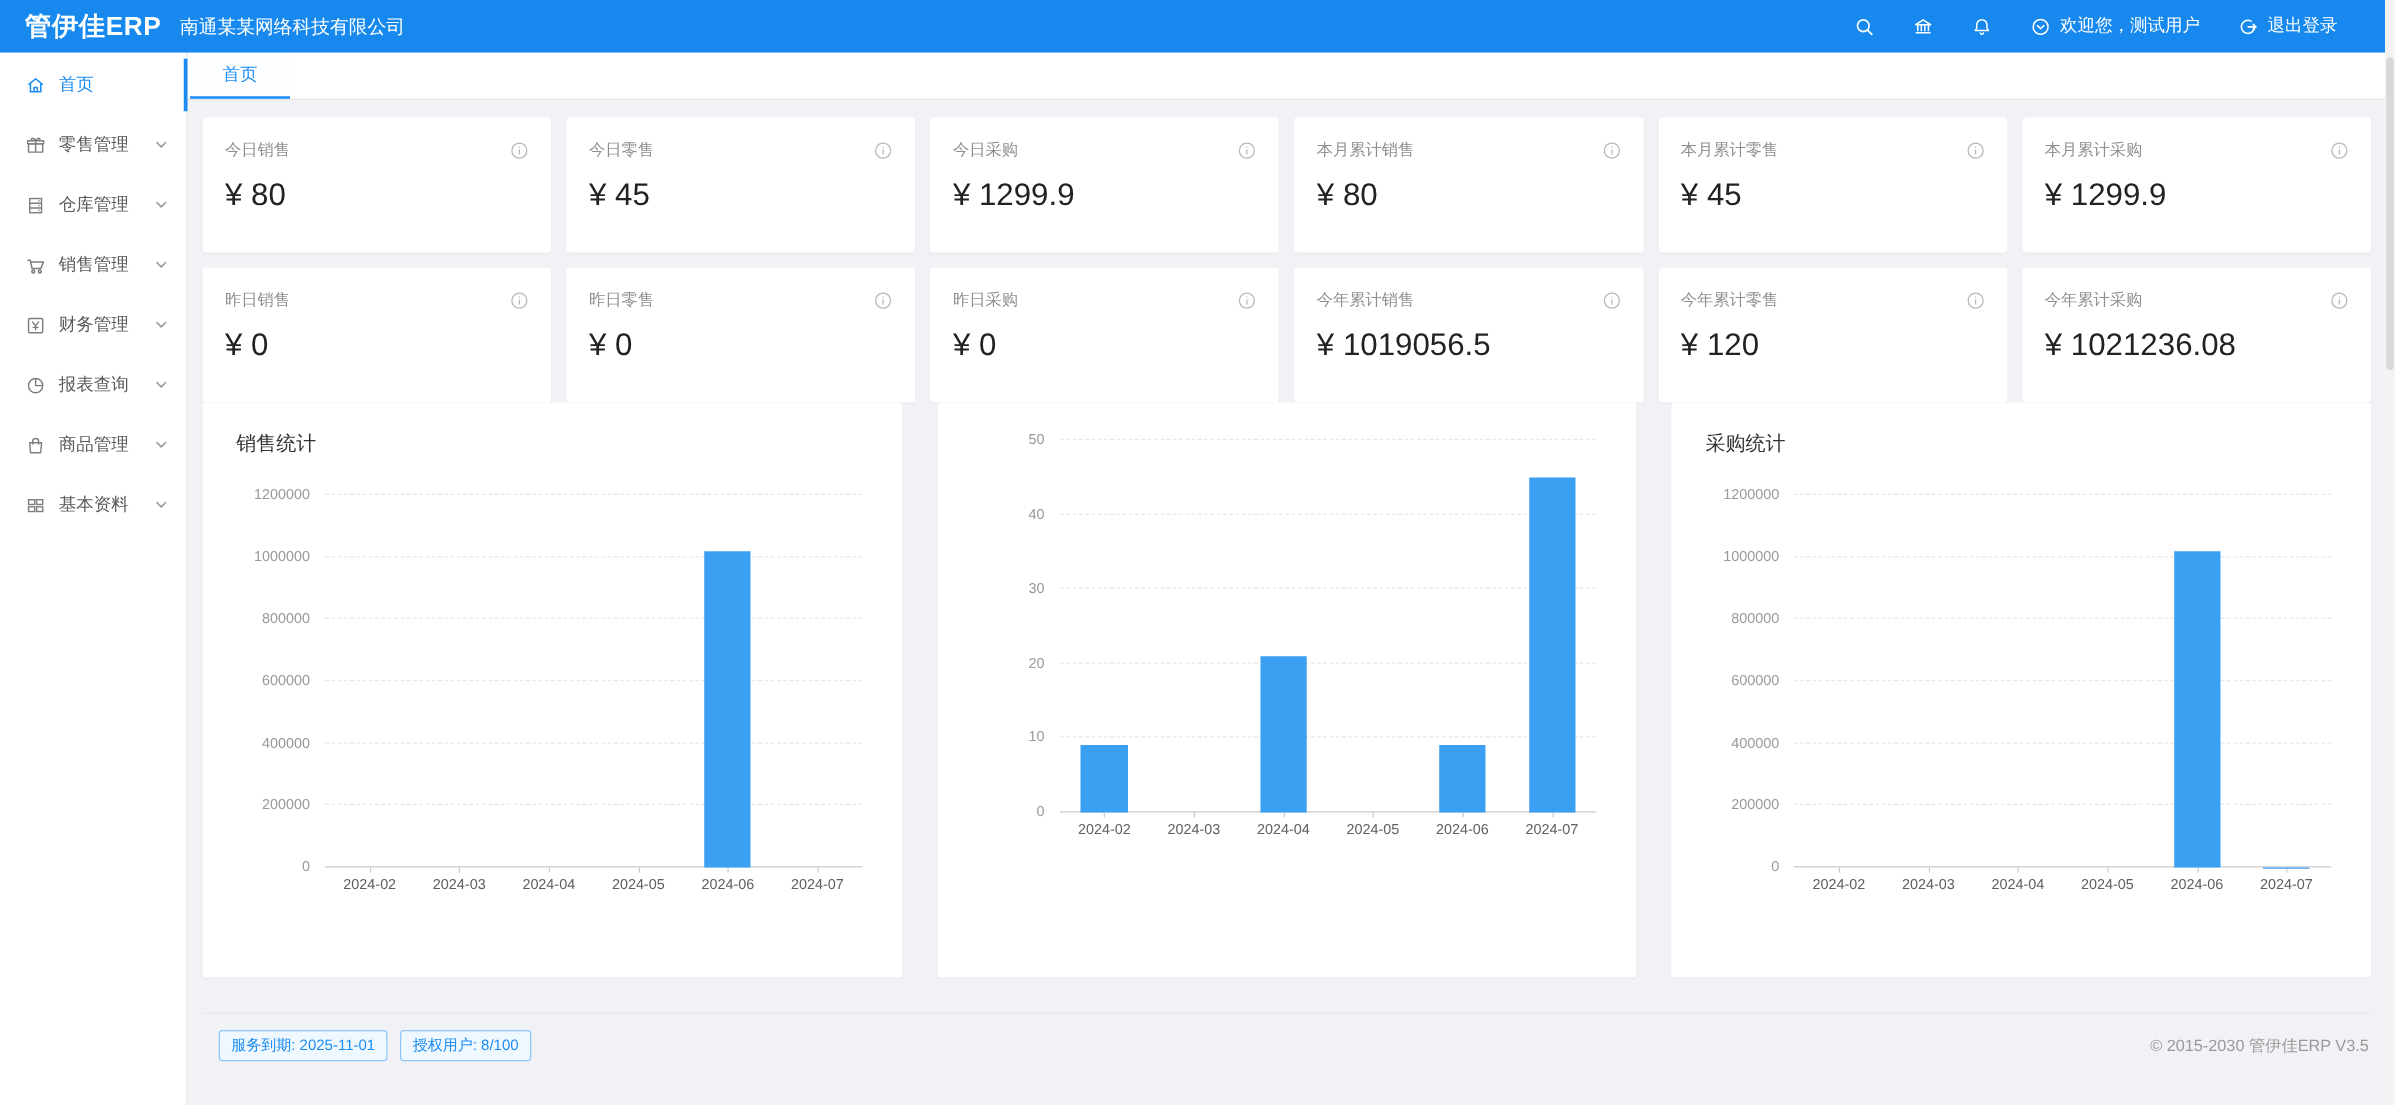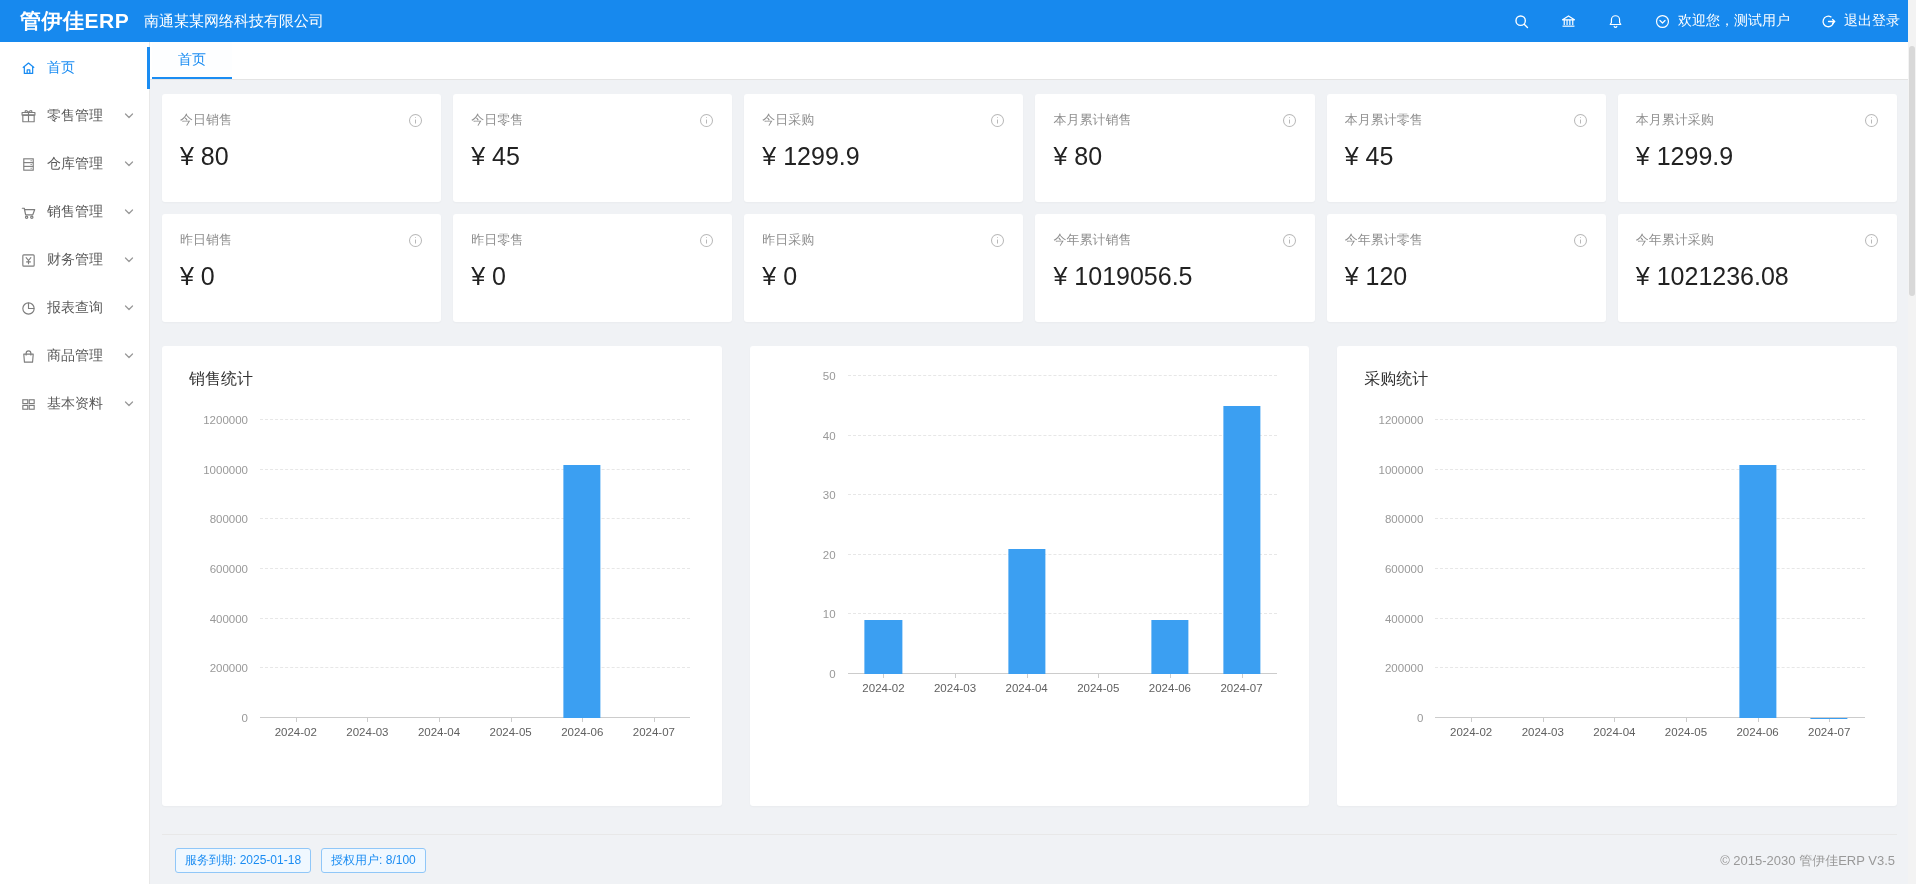--- a/index.html
+++ b/index.html
@@ -3,40 +3,40 @@
 <meta charset="utf-8">
 <style>
 :root{--accent:#1a8cf2;--topbar:#1789ee;--bar:#3b9ff2;--page:#f0f2f5;}
 *{margin:0;padding:0;box-sizing:border-box;}
 html,body{width:1916px;height:884px;overflow:hidden;}
 body{font-family:"Liberation Sans","DejaVu Sans",sans-serif;background:var(--page);position:relative;}
 svg{display:block;width:100%;height:100%;}
 .topbar{position:absolute;top:0;left:0;width:100%;height:42px;background:var(--topbar);display:flex;align-items:center;color:#fff;z-index:20;}
 .logo{font-size:21px;font-weight:bold;padding-left:20px;width:136px;letter-spacing:.5px;white-space:nowrap;}
 .company{font-size:15px;margin-left:8px;white-space:nowrap;}
-.top-right{margin-left:auto;display:flex;align-items:center;gap:30px;padding-right:16px;font-size:14px;}
+.top-right{margin-left:auto;display:flex;align-items:center;gap:30px;padding-right:46px;font-size:14px;}
 .top-icon{width:17px;height:17px;color:#fff;cursor:pointer;flex:none;}
 .top-group{display:flex;align-items:center;gap:7px;cursor:pointer;white-space:nowrap;}
 .sidebar{position:absolute;top:42px;left:0;bottom:0;width:150px;background:#fff;border-right:1px solid #e8e8e8;padding-top:2px;z-index:10;}
 .side-item{height:48px;display:flex;align-items:center;padding:0 14px 0 20px;color:#595959;font-size:14px;cursor:pointer;position:relative;}
 .side-item .s-icon{width:17px;height:17px;margin-right:10px;color:#7d7d7d;flex:none;}
 .side-item .chev{margin-left:auto;width:12px;height:12px;color:#9a9a9a;flex:none;}
 .side-item.active{color:var(--accent);}
 .side-item.active .s-icon{color:var(--accent);}
 .side-item.active::after{content:"";position:absolute;right:-1px;top:3px;bottom:3px;width:3px;background:var(--accent);}
 .main{position:absolute;left:150px;top:42px;right:0;bottom:0;display:flex;flex-direction:column;}
 .tabbar{height:38px;background:#fff;border-bottom:1px solid #e4e4e4;display:flex;align-items:stretch;padding-left:2px;flex:none;}
 .tab{display:flex;align-items:center;padding:0 26px;font-size:14px;color:var(--accent);border-bottom:2px solid var(--accent);cursor:pointer;background:#fdfeff;}
 .content{flex:1;padding:14px 19px 0 12px;}
 .stats{display:grid;grid-template-columns:repeat(6,1fr);gap:12px;}
 .stat-card{background:#fff;border-radius:3px;height:108px;padding:17px 18px 0;box-shadow:0 1px 2px rgba(0,0,0,.03);}
 .stat-head{display:flex;justify-content:space-between;align-items:center;font-size:13px;color:#8f8f8f;}
 .info-i{width:15px;height:15px;color:#b9b9b9;cursor:pointer;flex:none;}
 .stat-value{margin-top:13px;font-size:25px;color:#222;}
-.charts{margin-top:24px;display:grid;grid-template-columns:repeat(3,1fr);gap:28px;}
+.charts{margin-top:0;display:grid;grid-template-columns:repeat(3,1fr);gap:28px;}
 .chart-panel{background:#fff;border-radius:3px;height:460px;box-shadow:0 1px 2px rgba(0,0,0,.03);}
 .chart-title{padding:23px 0 0 27px;font-size:16px;color:#333;}
 .chart-box{position:relative;height:356px;margin:14px 26px 0 14px;}
 .ylabels{position:absolute;top:16px;bottom:42px;left:0;width:72px;}
 .ylab{position:absolute;right:0;transform:translateY(50%);font-size:11.5px;color:#999;}
 .plot{position:absolute;top:16px;bottom:42px;left:84px;right:6px;}
 .gridline{position:absolute;left:0;right:0;height:0;border-top:1px dashed #e7e7e7;}
 .axis-line{position:absolute;left:0;right:0;bottom:0;border-top:1px solid #ccc;}
 .xtick{position:absolute;top:100%;width:1px;height:4px;background:#ccc;}
 .xlab{position:absolute;top:calc(100% + 8px);transform:translateX(-50%);font-size:11.5px;color:#606060;white-space:nowrap;}
@@ -489,21 +489,21 @@
               <div class="bar" style="left: 75%; width: 8.66667%; height: 84.9947%; background: rgb(59, 159, 242);"></div>
               <div class="xtick" style="left: 91.6667%;"></div>
               <span class="xlab" style="left: 91.6667%;">2024-07</span>
               <div class="bar" style="left: 91.6667%; width: 8.66667%; height: 0.108325%; background: rgb(59, 159, 242);"></div>
             </div>
           </div>
         </div>
       </div>
     <div class="footer">
       <div class="badges">
-        <span class="badge">服务到期: 2025-01-18</span>
+        <span class="badge">服务到期: 2025-11-01</span>
         <span class="badge">授权用户: 8/100</span>
       </div>
       <div class="copyright">© 2015-2030 管伊佳ERP V3.5</div>
     </div>
   </div>
 </div>
 
 <div class="scrollbar">
   <div class="scroll-thumb"></div>
 </div>

